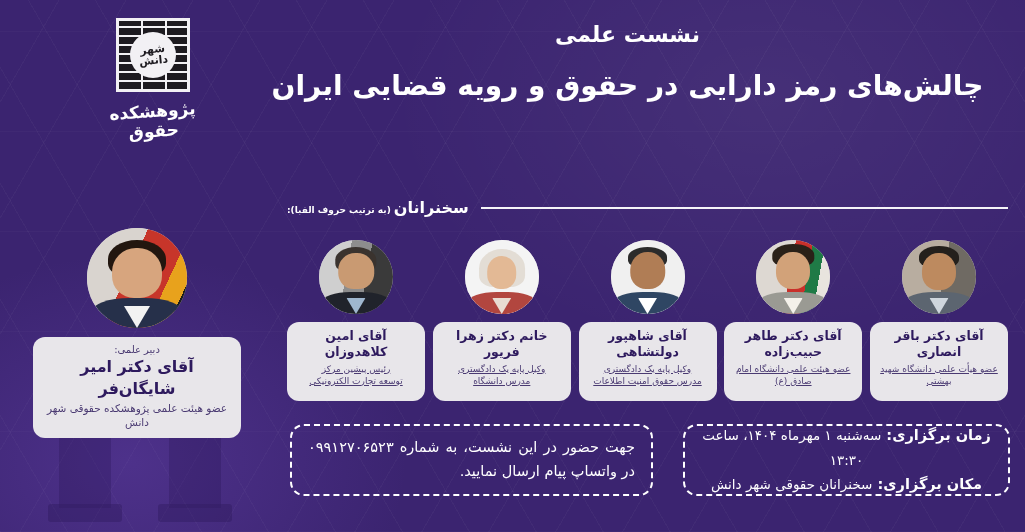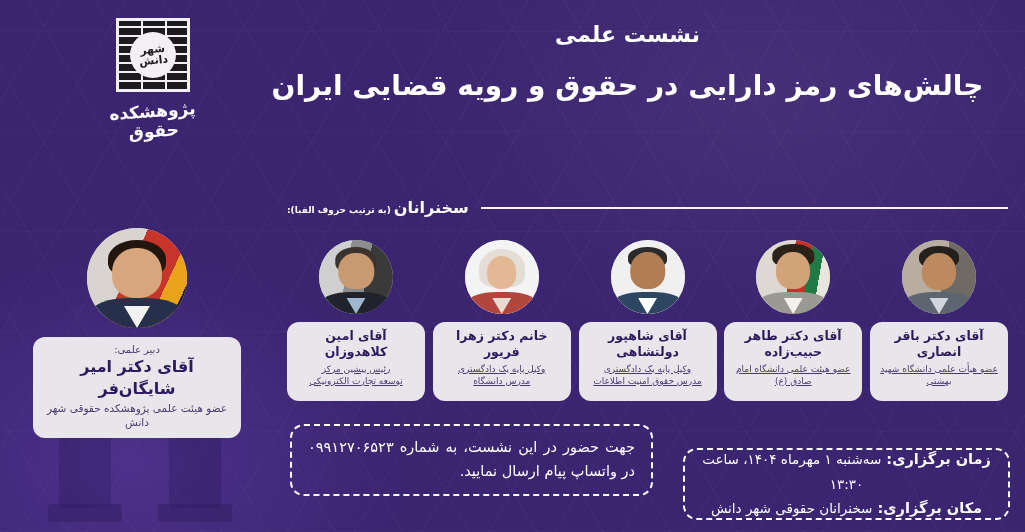--- a/index.html
+++ b/index.html
@@ -281,21 +281,21 @@
     position: absolute;
     border: 2px dashed #ffffff;
     border-radius: 14px;
     color: #ffffff;
     display: flex;
     flex-direction: column;
     justify-content: center;
   }
   .info-when {
     left: 683px;
-    top: 448px;
+    top: 424px;
     width: 327px;
     height: 72px;
     padding: 6px 14px;
     text-align: center;
   }
   .info-when .line {
     font-size: 14.5px;
     line-height: 1.7;
     font-weight: bold;
   }

